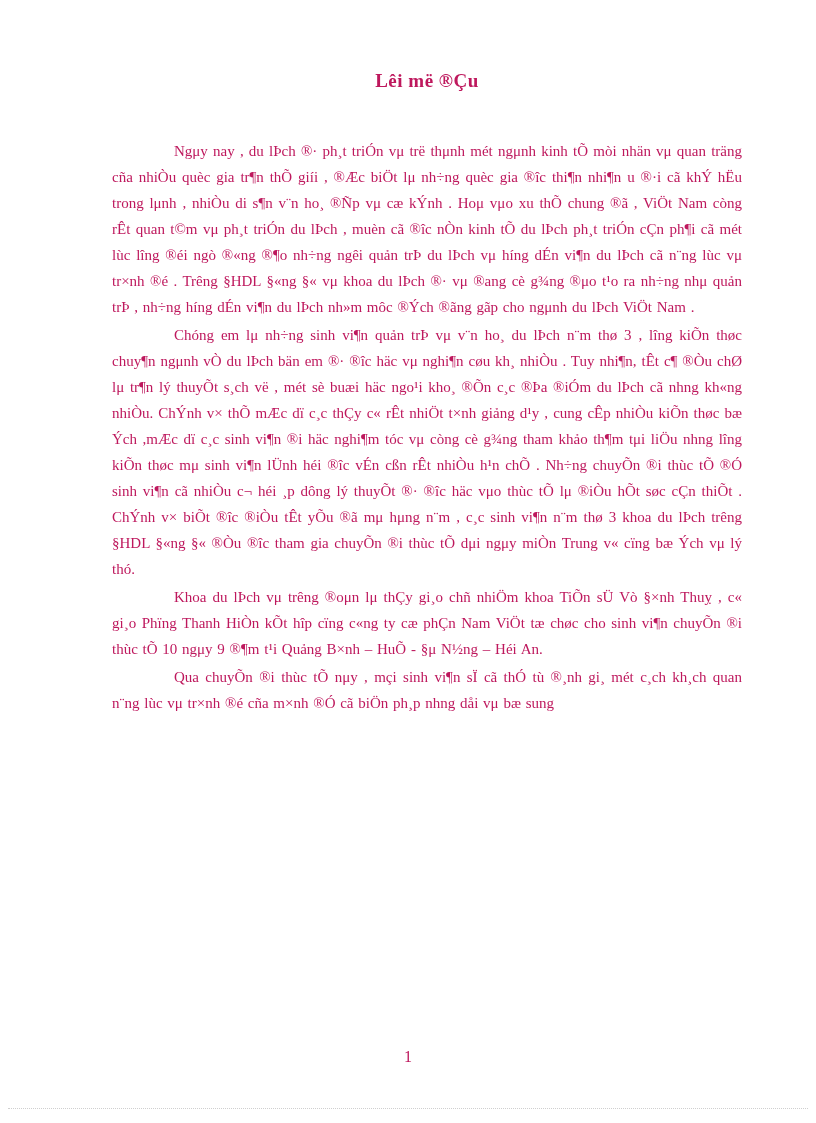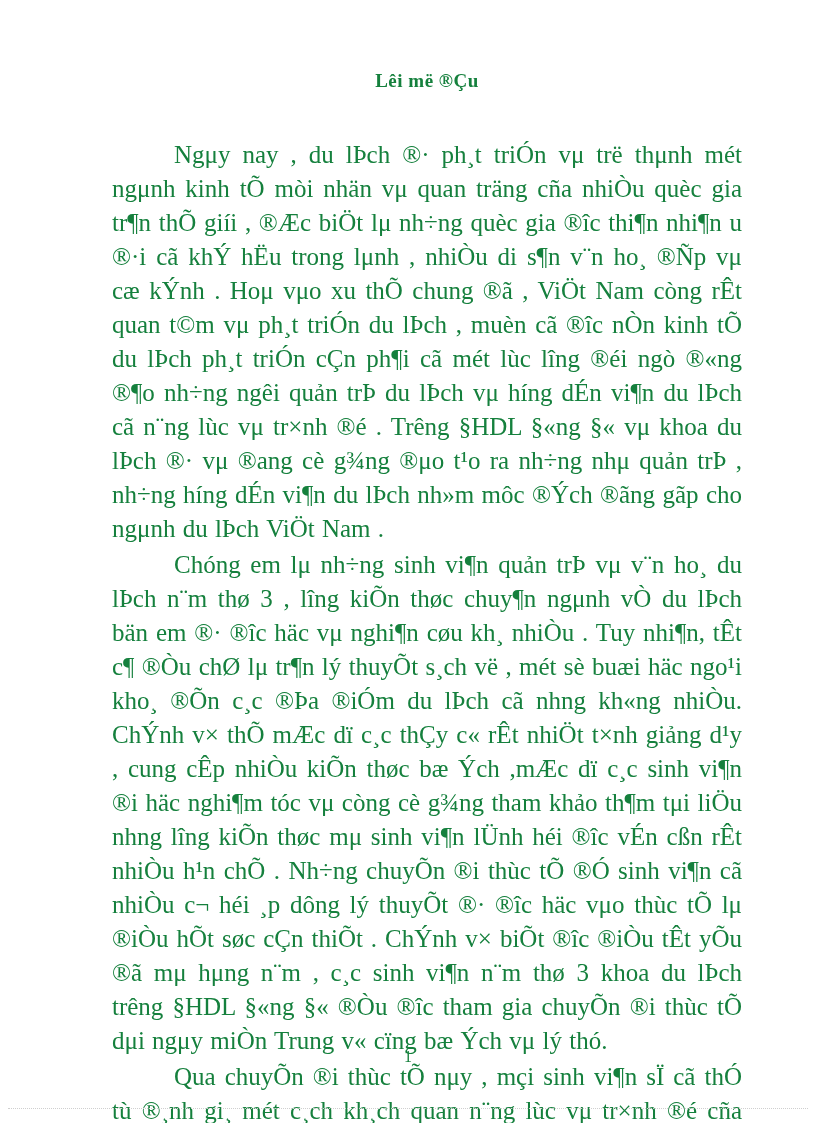--- a/index.html
+++ b/index.html
@@ -7,40 +7,40 @@
     padding: 0;
     background: #ffffff;
   }
   .page {
     width: 816px;
     height: 1123px;
     background: #ffffff;
     position: relative;
     box-sizing: border-box;
     font-family: "Liberation Serif", "DejaVu Serif", serif;
-    color: #15803d;
+    color: #be185d;
     overflow: hidden;
   }
   .content {
     position: absolute;
     left: 112px;
     top: 70px;
     width: 630px;
   }
   .doc-title {
     text-align: center;
     font-weight: bold;
     font-size: 19px;
     letter-spacing: 0.5px;
     margin: 0 0 46px 0;
     font-family: "Liberation Serif", "DejaVu Serif", serif;
   }
   .para {
-    font-size: 25px;
-    line-height: 34px;
+    font-size: 15px;
+    line-height: 26px;
     text-align: justify;
     text-justify: inter-word;
     margin: 0 0 2px 0;
     text-indent: 62px;
     word-spacing: 1px;
   }
   .para.tight {
     margin-bottom: 0;
   }
   .page-number {
@@ -62,17 +62,18 @@
   }
 </style>
 </head>
 <body>
 
 <div class="page">
   <div class="content">
     <h1 class="doc-title">Lêi më ®Çu</h1>
     <p class="para">Ngμy nay , du lÞch ®· ph¸t triÓn vμ trë thμnh mét ngμnh kinh tÕ mòi nhän vμ quan träng cña nhiÒu quèc gia tr¶n thÕ giíi , ®Æc biÖt lμ nh÷ng quèc gia ®îc  thi¶n nhi¶n u  ®·i cã khÝ hËu trong lμnh , nhiÒu di s¶n v¨n ho¸ ®Ñp vμ cæ kÝnh . Hoμ vμo xu thÕ chung ®ã , ViÖt Nam còng rÊt quan t©m vμ ph¸t triÓn du lÞch , muèn cã ®îc  nÒn kinh tÕ du lÞch ph¸t triÓn cÇn ph¶i cã mét lùc lîng  ®éi ngò ®«ng ®¶o nh÷ng ngêi  quản trÞ du lÞch vμ híng  dÉn vi¶n du lÞch cã n¨ng lùc vμ tr×nh ®é . Trêng  §HDL §«ng §« vμ khoa du lÞch ®· vμ ®ang cè g¾ng ®μo t¹o ra nh÷ng nhμ quản trÞ , nh÷ng híng  dÉn vi¶n du lÞch nh»m môc ®Ých ®ãng gãp cho ngμnh du lÞch ViÖt Nam .</p>
     <p class="para">Chóng em lμ nh÷ng sinh vi¶n quản trÞ vμ v¨n ho¸ du lÞch n¨m thø 3 , lîng kiÕn thøc chuy¶n ngμnh vÒ du lÞch bän em ®· ®îc  häc vμ nghi¶n cøu kh¸ nhiÒu . Tuy nhi¶n, tÊt c¶ ®Òu chØ lμ tr¶n lý thuyÕt s¸ch vë , mét sè buæi häc ngo¹i kho¸ ®Õn c¸c ®Þa ®iÓm du lÞch cã nhng  kh«ng nhiÒu. ChÝnh v× thÕ mÆc dï c¸c thÇy c« rÊt nhiÖt t×nh giảng d¹y , cung cÊp nhiÒu kiÕn thøc bæ Ých ,mÆc dï c¸c sinh vi¶n ®i häc nghi¶m tóc vμ còng cè g¾ng tham khảo th¶m tμi liÖu nhng  lîng kiÕn thøc mμ sinh vi¶n lÜnh héi ®îc  vÉn cßn rÊt nhiÒu h¹n chÕ . Nh÷ng chuyÕn ®i thùc tÕ ®Ó sinh vi¶n cã nhiÒu c¬ héi ¸p dông lý thuyÕt ®· ®îc  häc vμo thùc tÕ lμ ®iÒu hÕt søc cÇn thiÕt . ChÝnh v× biÕt ®îc  ®iÒu tÊt yÕu ®ã mμ hμng n¨m , c¸c sinh vi¶n n¨m thø 3 khoa du lÞch trêng  §HDL §«ng §« ®Òu ®îc  tham gia chuyÕn ®i thùc tÕ dμi ngμy miÒn Trung v« cïng bæ Ých vμ lý thó.</p>
+    <p class="para">Khoa du lÞch vμ trêng  ®oμn lμ thÇy gi¸o chñ nhiÖm khoa TiÕn sÜ Vò §×nh Thuỵ , c« gi¸o Phïng Thanh HiÒn kÕt hîp cïng c«ng ty cæ phÇn Nam ViÖt tæ chøc cho sinh vi¶n chuyÕn ®i thùc tÕ 10 ngμy 9 ®¶m t¹i Quảng B×nh – HuÕ - §μ N½ng – Héi An.</p>
     <p class="para tight">Qua chuyÕn ®i thùc tÕ nμy , mçi sinh vi¶n sÏ cã thÓ tù ®¸nh gi¸ mét c¸ch kh¸ch quan n¨ng lùc vμ tr×nh ®é cña m×nh ®Ó cã biÖn ph¸p nhng dåi vμ bæ sung</p>
   </div>
   <div class="page-number">1</div>
   <div class="footer-rule"></div>
 </div>
 
 </body></html>

